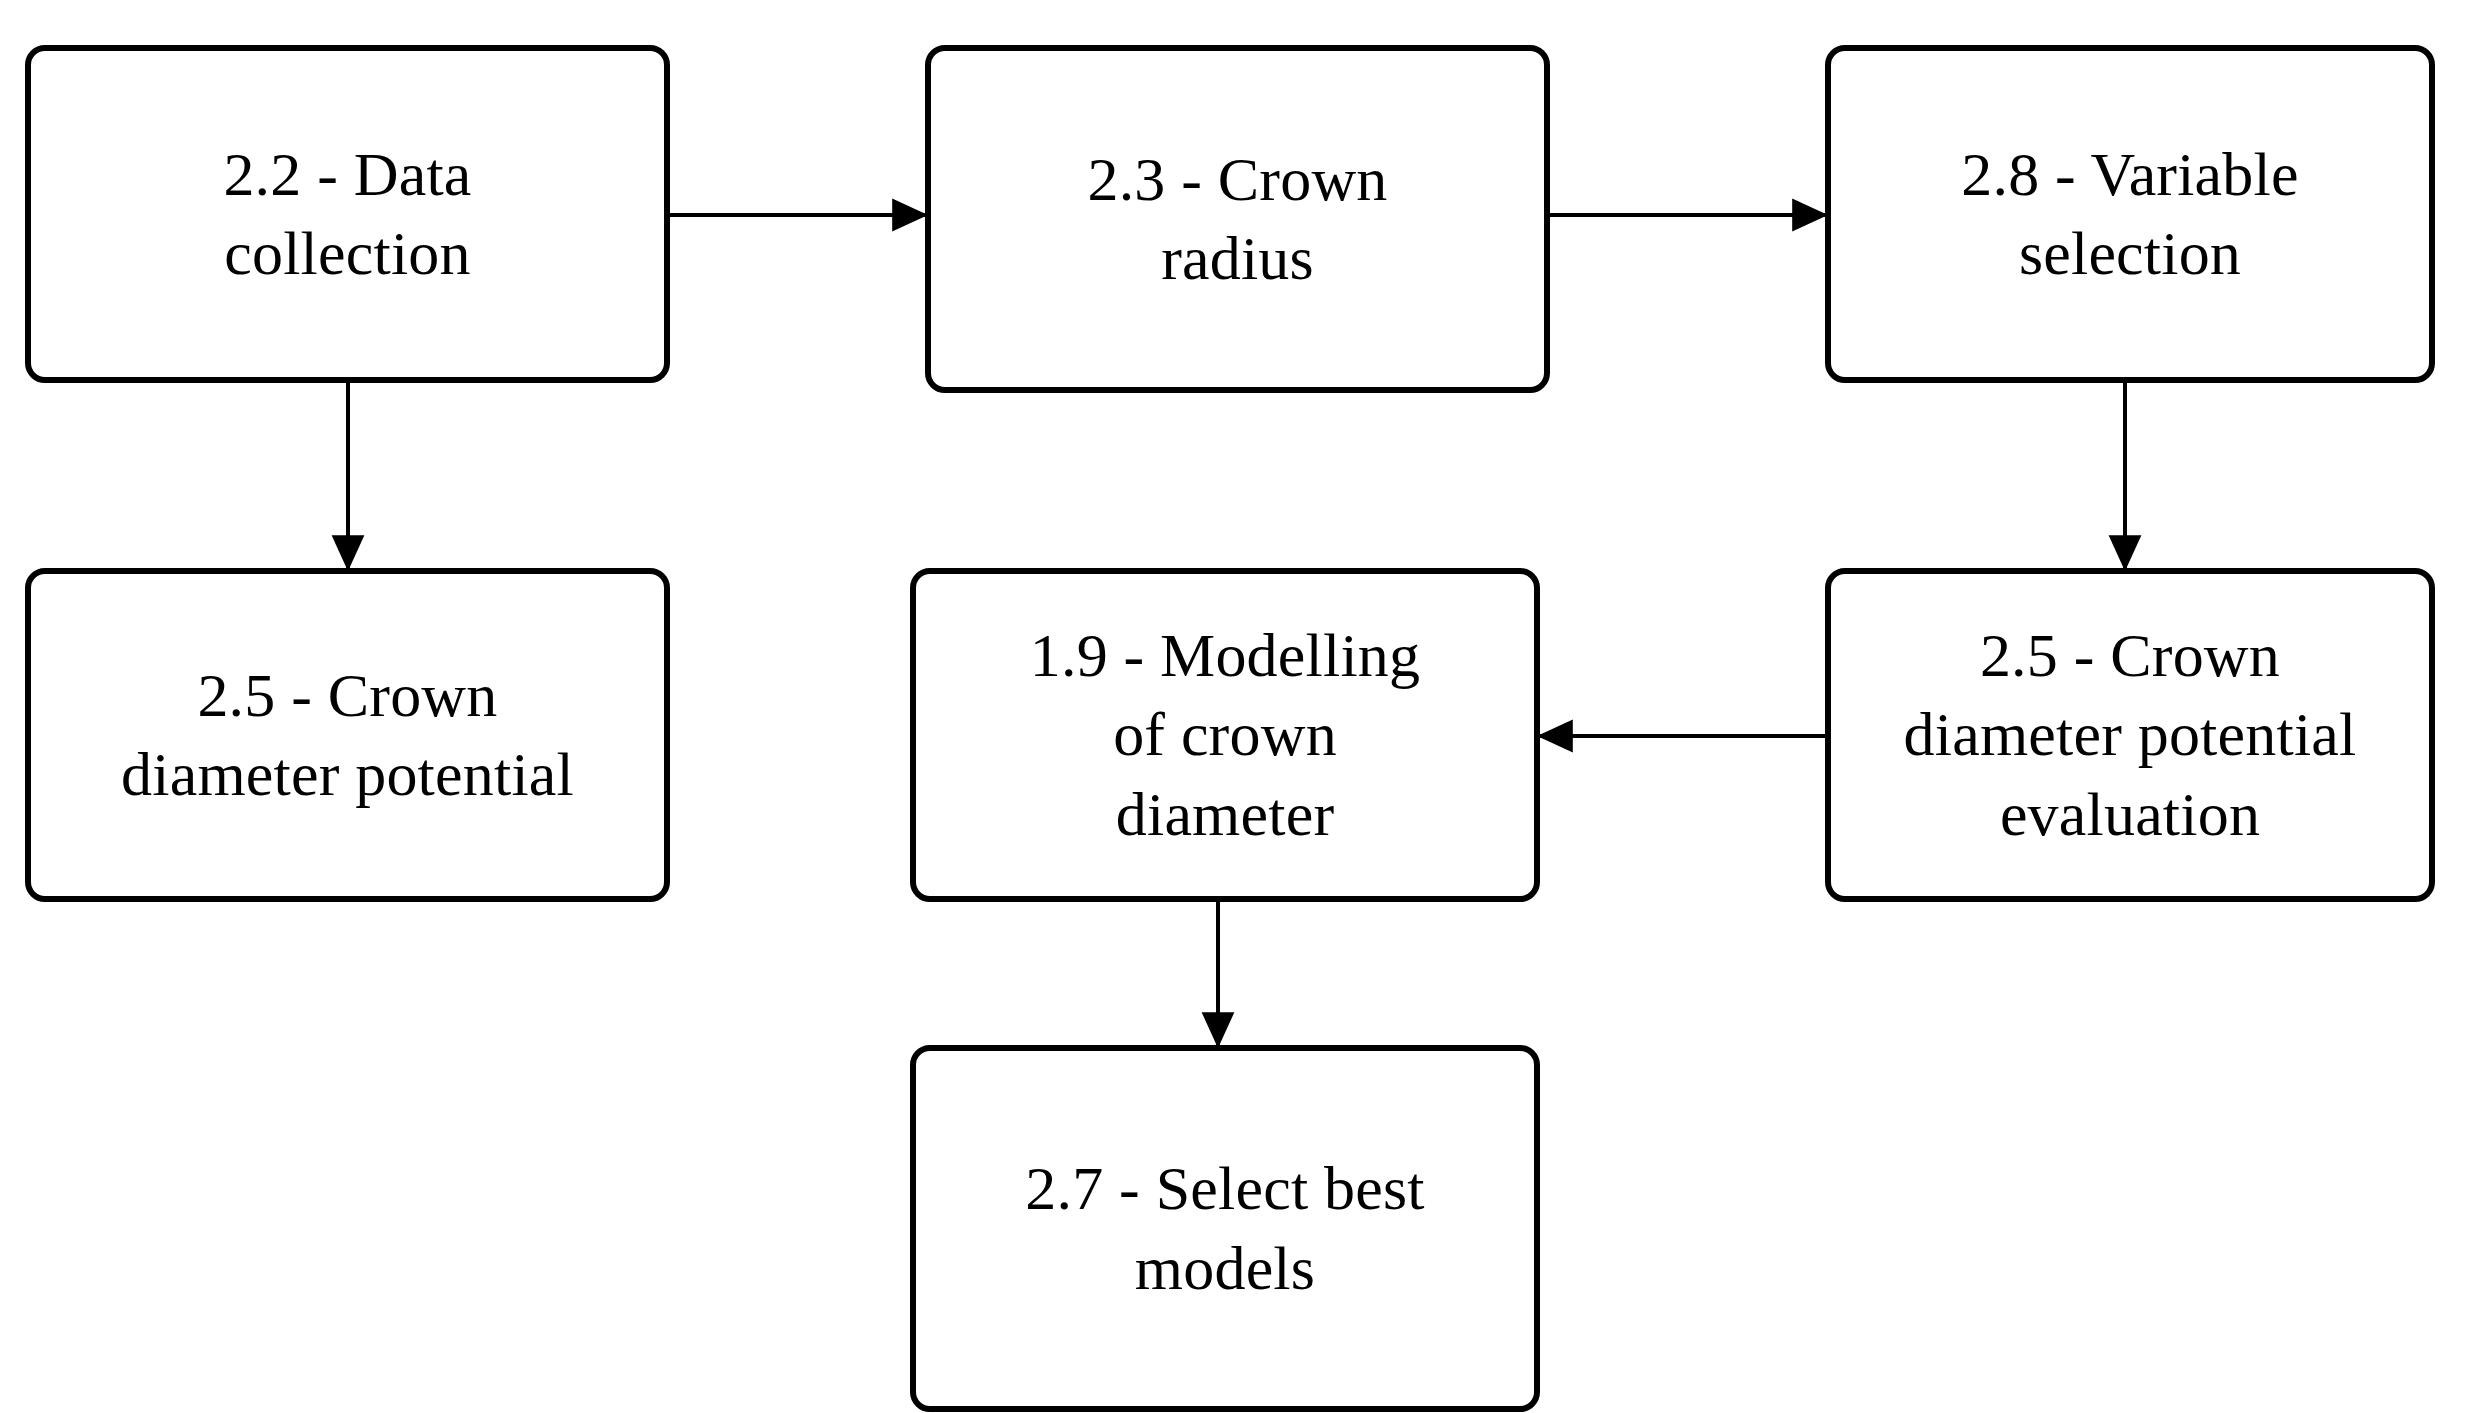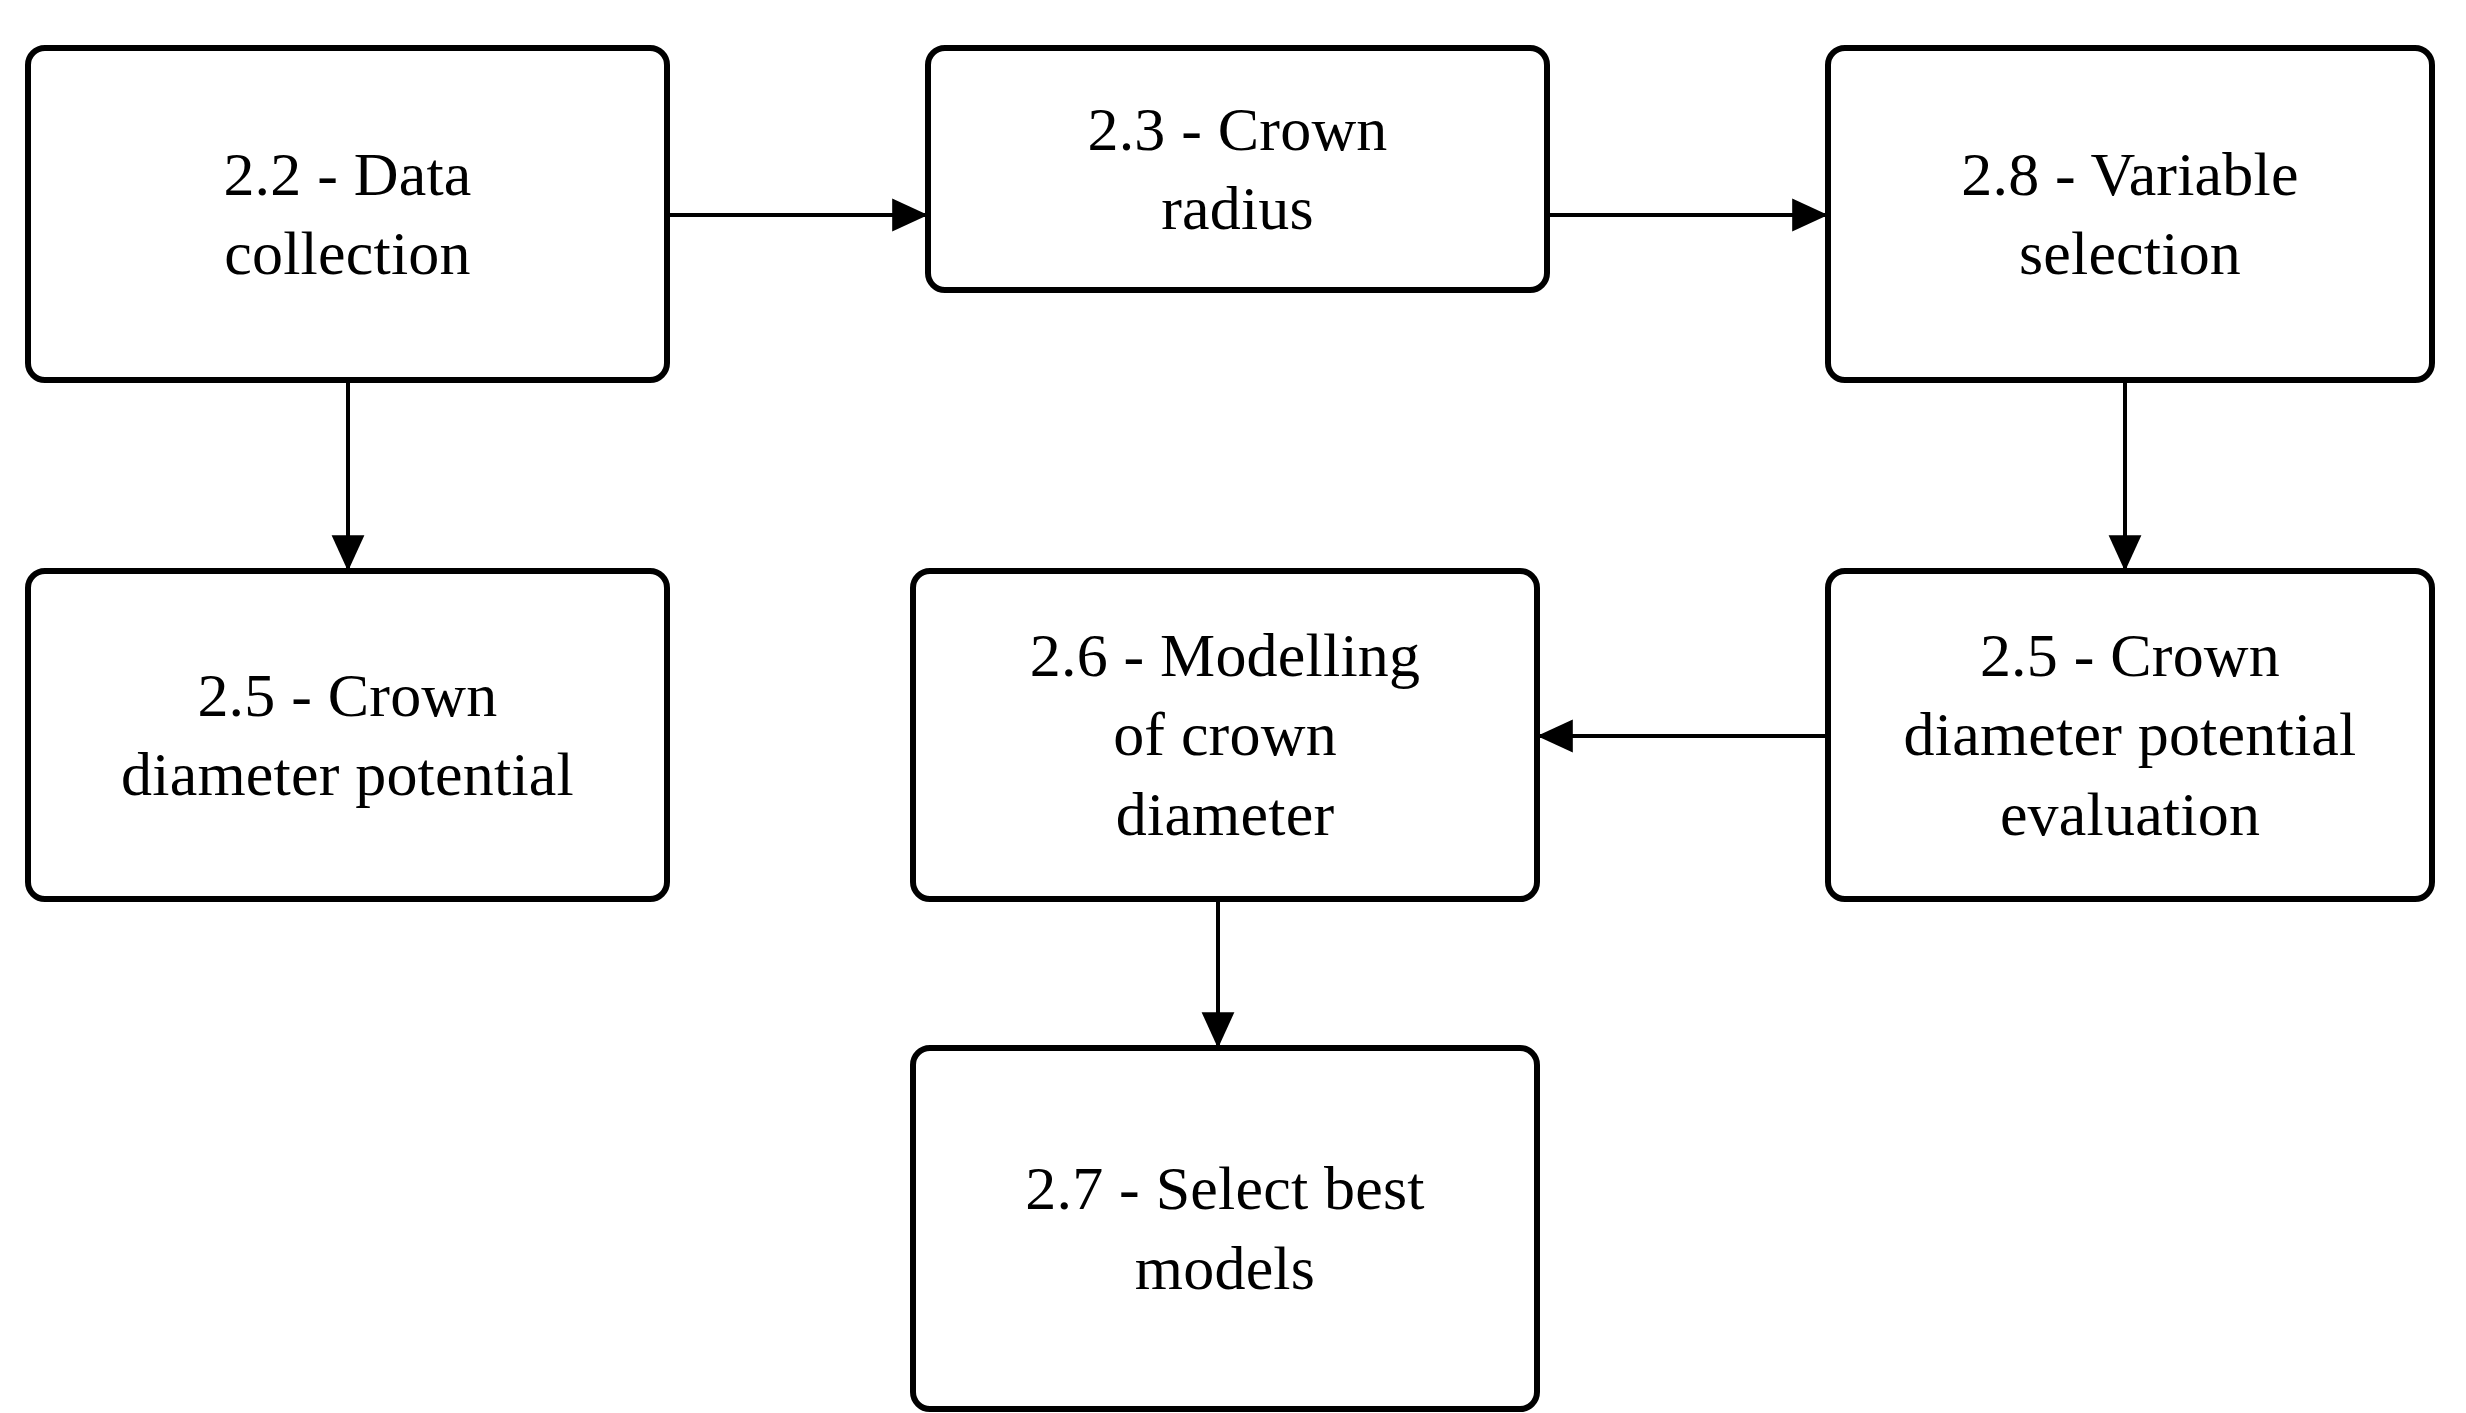--- a/index.html
+++ b/index.html
@@ -63,34 +63,34 @@
         <line x1="1825" y1="736" x2="1540" y2="736" stroke="#000000" stroke-width="4" marker-end="url(#arrowhead)"></line>
         <line x1="1218" y1="902" x2="1218" y2="1045" stroke="#000000" stroke-width="4" marker-end="url(#arrowhead)"></line>
       </g>
   </svg>
 
   <div id="nodes">
       <div class="node" style="left: 25px; top: 45px; width: 645px; height: 338px; border-color: rgb(0, 0, 0);">
         <div class="node-label">2.2 - Data
 collection</div>
       </div>
-      <div class="node" style="left: 925px; top: 45px; width: 625px; height: 248px; border-color: rgb(0, 0, 0);">
+      <div class="node" style="left: 925px; top: 45px; width: 625px; height: 348px; border-color: rgb(0, 0, 0);">
         <div class="node-label">2.3 - Crown
 radius</div>
       </div>
       <div class="node" style="left: 1825px; top: 45px; width: 610px; height: 338px; border-color: rgb(0, 0, 0);">
         <div class="node-label">2.8 - Variable
 selection</div>
       </div>
       <div class="node" style="left: 25px; top: 568px; width: 645px; height: 334px; border-color: rgb(0, 0, 0);">
         <div class="node-label">2.5 - Crown
 diameter potential</div>
       </div>
       <div class="node" style="left: 910px; top: 568px; width: 630px; height: 334px; border-color: rgb(0, 0, 0);">
-        <div class="node-label">2.6 - Modelling
+        <div class="node-label">1.9 - Modelling
 of crown
 diameter</div>
       </div>
       <div class="node" style="left: 1825px; top: 568px; width: 610px; height: 334px; border-color: rgb(0, 0, 0);">
         <div class="node-label">2.5 - Crown
 diameter potential
 evaluation</div>
       </div>
       <div class="node" style="left: 910px; top: 1045px; width: 630px; height: 367px; border-color: rgb(0, 0, 0);">
         <div class="node-label">2.7 - Select best

